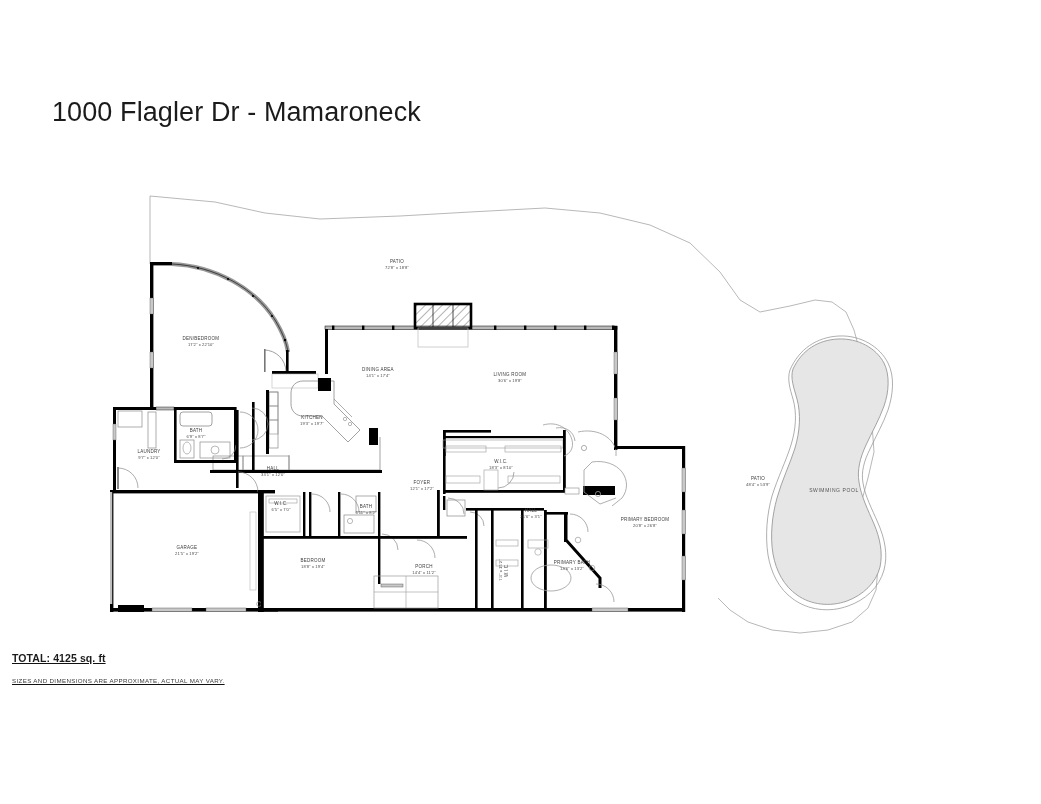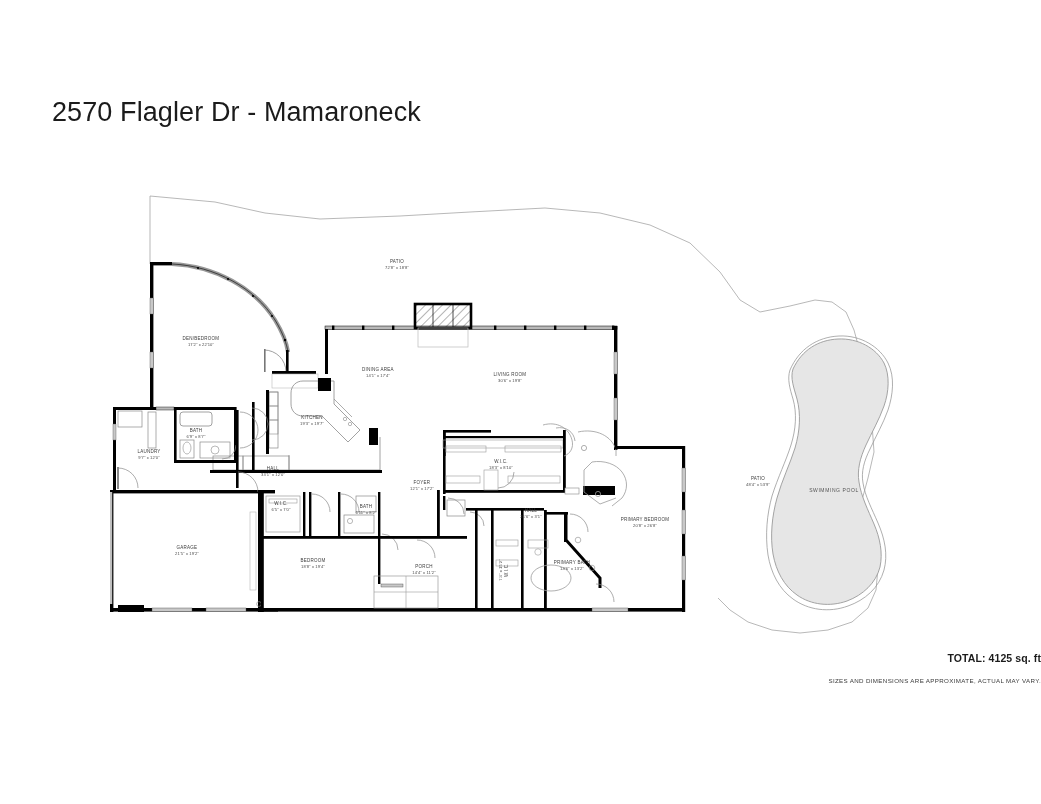--- a/index.html
+++ b/index.html
@@ -44,21 +44,22 @@
     font-family:"Liberation Sans", sans-serif;
     font-size:5px;
     fill:#555;
     text-anchor:middle;
     letter-spacing:0.6px;
   }
   #footer{
     position:absolute;
     left:12px; right:0;
     top:652px;
-    text-align:right;
+    text-align:left;
+    text-decoration:underline;
   }
   #footer .total{
     font-size:10.5px;
     font-weight:bold;
     color:#1b1b1b;
     margin:0 0 3px 0;
     letter-spacing:0.1px;
   }
   #footer .excluded{
     font-size:10.2px;
@@ -71,21 +72,21 @@
   #footer .disclaimer{
     font-size:6.2px;
     color:#3a3a3a;
     margin:13px 0 0 0;
     letter-spacing:0.35px;
   }
 </style>
 </head>
 <body>
 
-<div id="page-title">2570 Flagler Dr - Mamaroneck</div>
+<div id="page-title">1000 Flagler Dr - Mamaroneck</div>
 
 <div id="plan-wrap">
 <svg width="1041" height="804" viewBox="0 0 1041 804" xmlns="http://www.w3.org/2000/svg">
 
   <g fill="none" stroke="#9a9a9a" stroke-width="0.7">
     <path d="M150 197 L150 196 L215 202 L265 213 L320 219 L400 216 L470 212 L545 208 L600 213
              L650 225 L690 243 L720 272 L740 300 L760 312 L790 306 L815 300 L832 302
              L846 312 L854 330 L860 352 L862 380 L866 404 L872 424 L874 452 L868 478
              L862 500 L864 524 L872 548 L878 568 L876 590 L868 608 L852 622 L828 630
              L800 633 L772 630 L748 622 L730 610 L718 598"></path>

